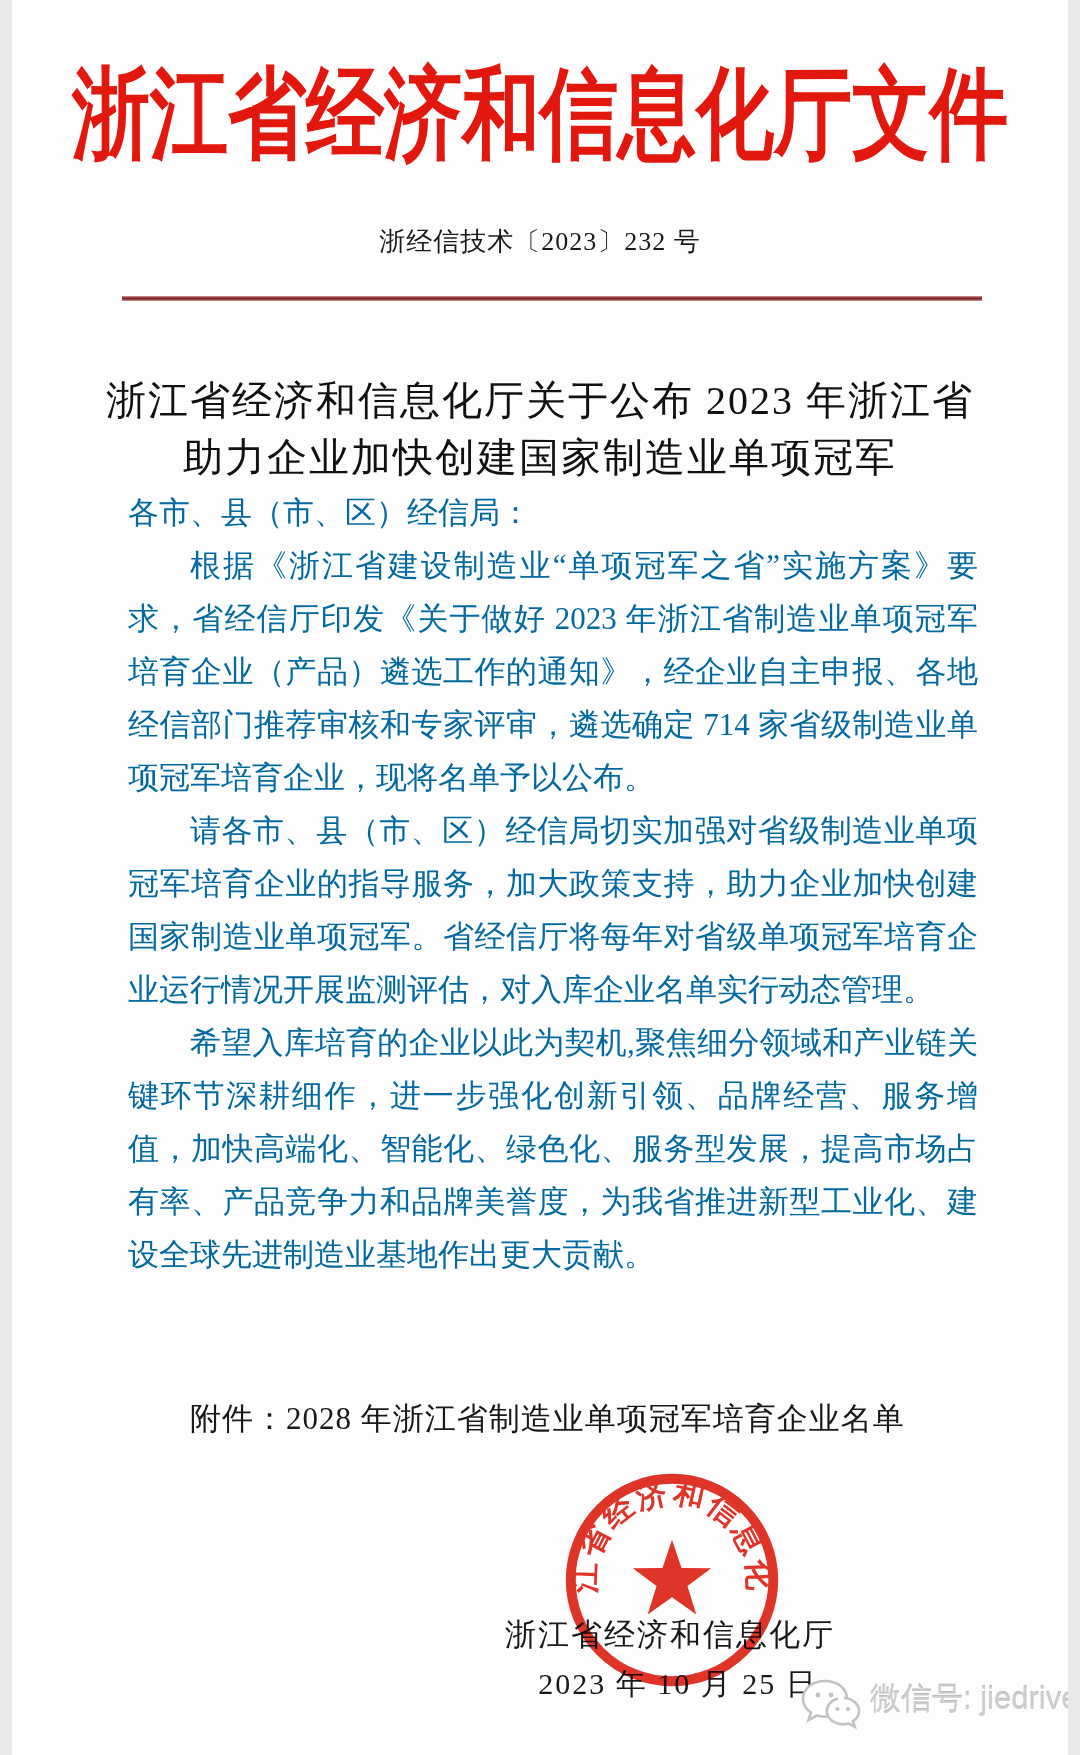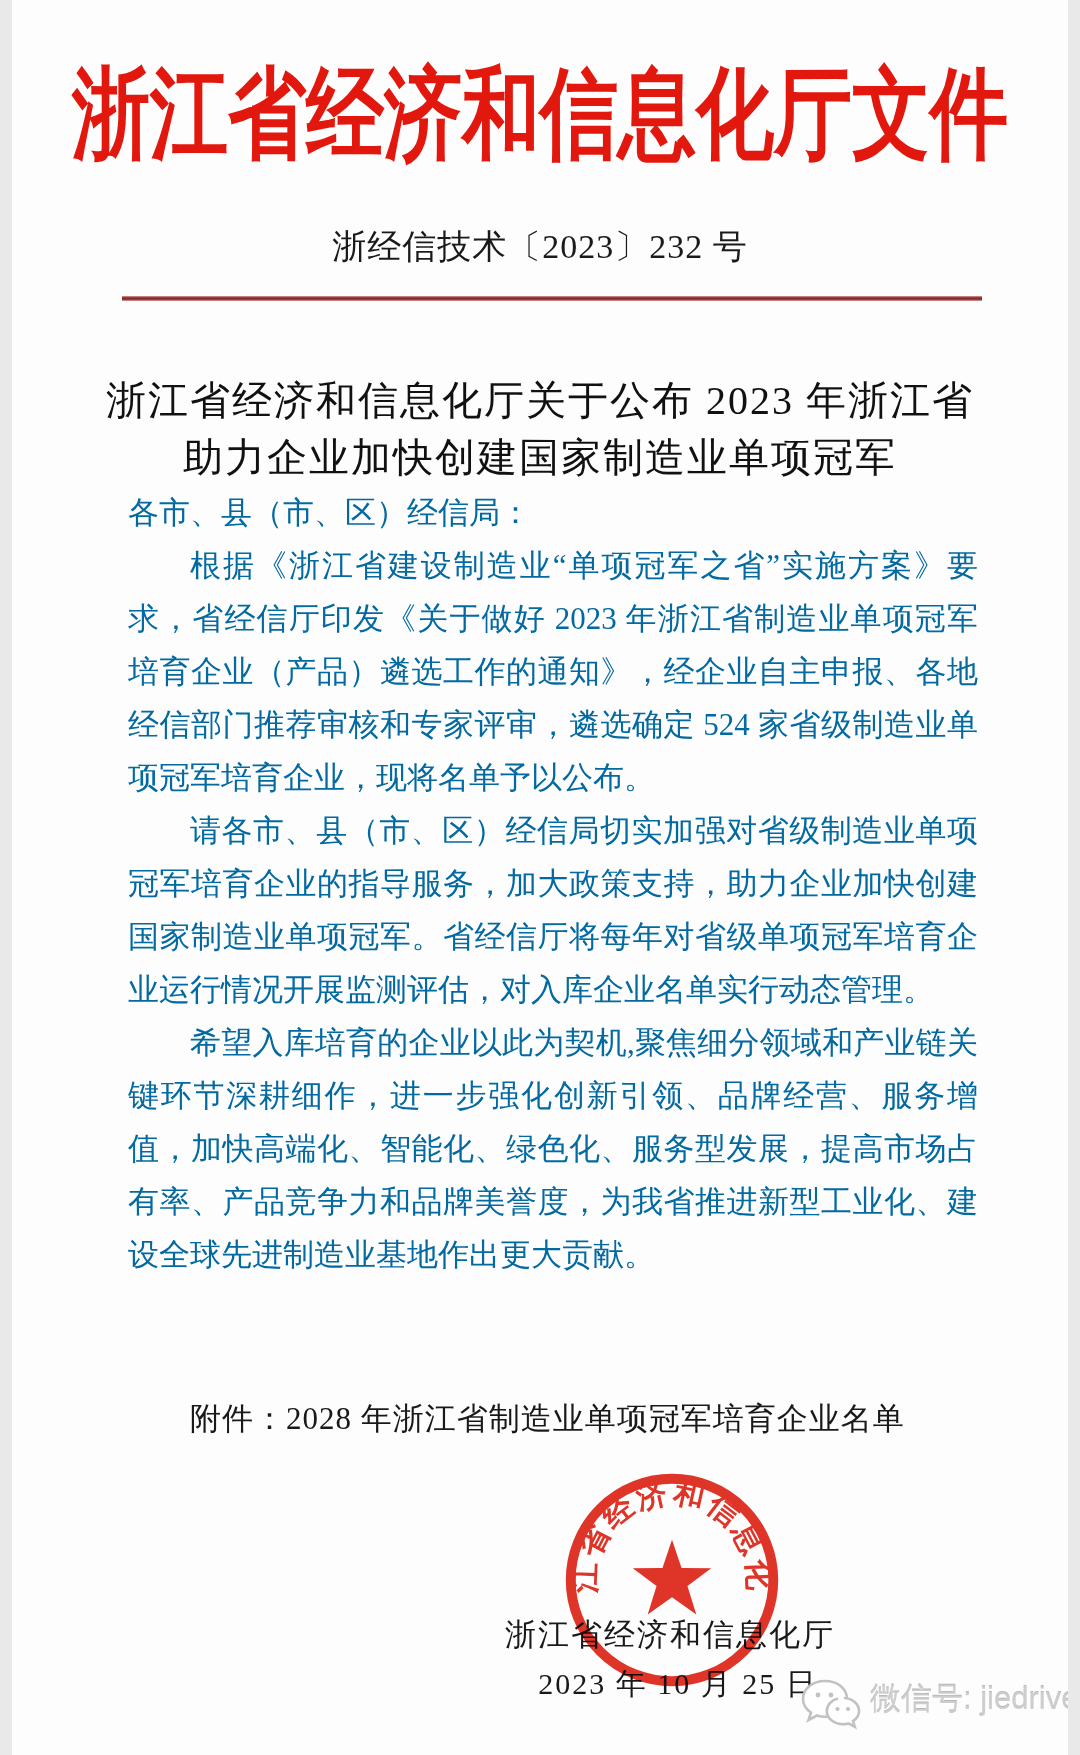--- a/index.html
+++ b/index.html
@@ -30,21 +30,21 @@
     white-space: nowrap;
   }
 
   .doc-number {
     position: absolute;
     top: 224px;
     left: 0;
     width: 100%;
     text-align: center;
     color: #1a1a1a;
-    font-size: 34px;
+    font-size: 26px;
     letter-spacing: 1px;
   }
 
   .red-rule {
     position: absolute;
     top: 296px;
     left: 110px;
     width: 860px;
     height: 5px;
     background: linear-gradient(to bottom, #dc9a9a, #7c2727 40%, #7c2727 60%, #dc9a9a);
@@ -145,21 +145,21 @@
 
   <div class="red-rule"></div>
 
   <div class="doc-title">
     <div>浙江省经济和信息化厅关于公布 2023 年浙江省</div>
     <div>助力企业加快创建国家制造业单项冠军</div>
   </div>
 
   <div class="body-text">
     <p class="salutation">各市、县（市、区）经信局：</p>
-    <p class="para">根据《浙江省建设制造业“单项冠军之省”实施方案》要求，省经信厅印发《关于做好 2023 年浙江省制造业单项冠军培育企业（产品）遴选工作的通知》，经企业自主申报、各地经信部门推荐审核和专家评审，遴选确定 524 家省级制造业单项冠军培育企业，现将名单予以公布。</p>
+    <p class="para">根据《浙江省建设制造业“单项冠军之省”实施方案》要求，省经信厅印发《关于做好 2023 年浙江省制造业单项冠军培育企业（产品）遴选工作的通知》，经企业自主申报、各地经信部门推荐审核和专家评审，遴选确定 714 家省级制造业单项冠军培育企业，现将名单予以公布。</p>
     <p class="para">请各市、县（市、区）经信局切实加强对省级制造业单项冠军培育企业的指导服务，加大政策支持，助力企业加快创建国家制造业单项冠军。省经信厅将每年对省级单项冠军培育企业运行情况开展监测评估，对入库企业名单实行动态管理。</p>
     <p class="para">希望入库培育的企业以此为契机,聚焦细分领域和产业链关键环节深耕细作，进一步强化创新引领、品牌经营、服务增值，加快高端化、智能化、绿色化、服务型发展，提高市场占有率、产品竞争力和品牌美誉度，为我省推进新型工业化、建设全球先进制造业基地作出更大贡献。</p>
   </div>
 
   <div class="attachment">附件：2028 年浙江省制造业单项冠军培育企业名单</div>
 
   <div class="signer">浙江省经济和信息化厅</div>
 
   <div class="issue-date">2023 年 10 月 25 日</div>
 

